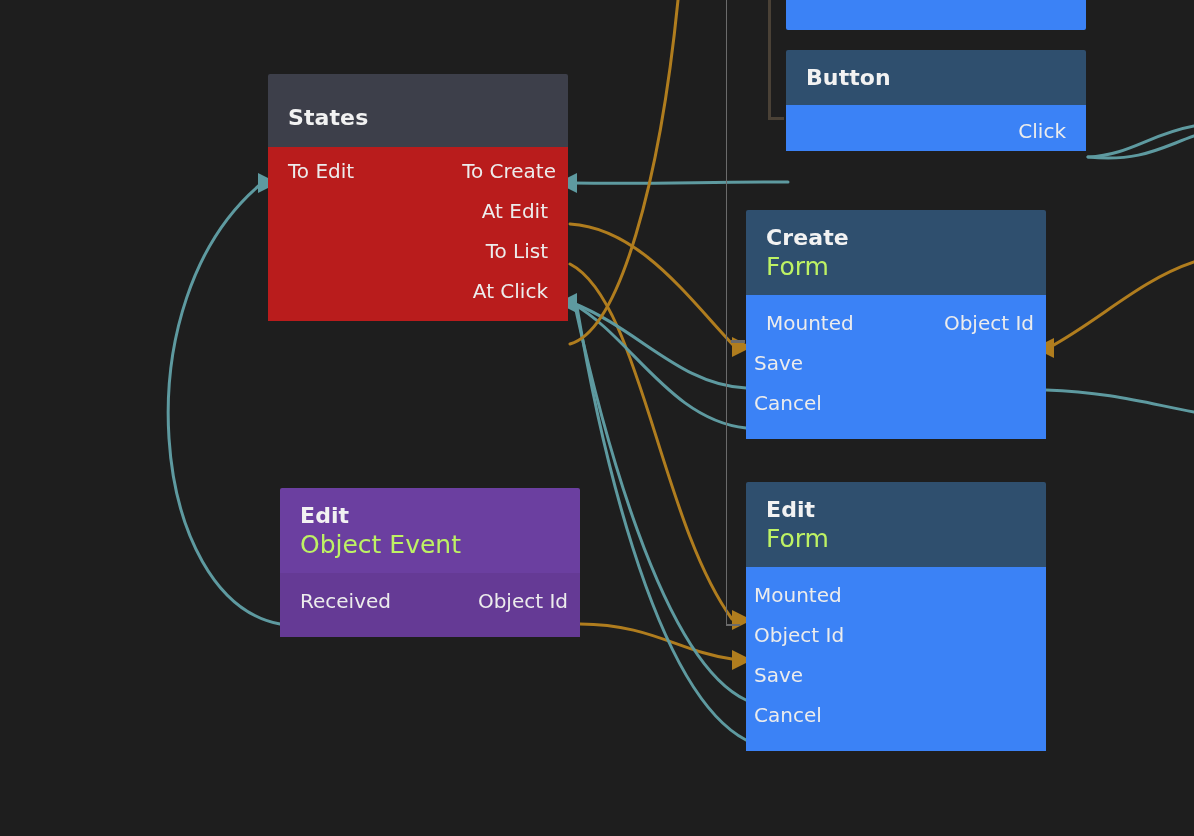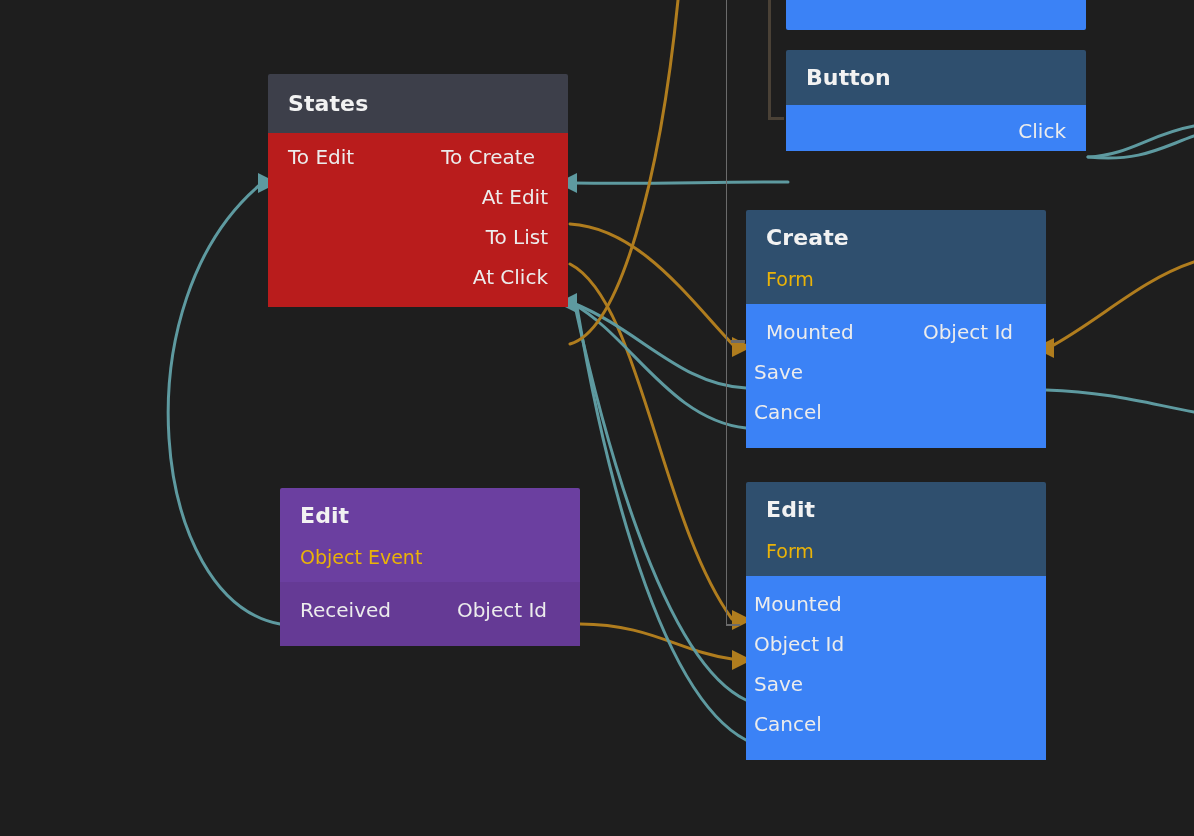--- a/index.html
+++ b/index.html
@@ -25,41 +25,41 @@
   }
   .node-header{
     padding:14px 20px 12px 20px;
     line-height:1.12;
   }
   .node-title{
     font-size:22px;font-weight:bold;color:#f2f2f2;
     letter-spacing:.1px;display:block;
   }
   .node-subtitle{
-    font-size:19px;font-weight:normal;color:#eab308;
-    display:block;margin-top:18px;
+    font-size:25px;font-weight:normal;color:#bef264;
+    display:block;margin-top:2px;
   }
   .node-body{position:relative;padding:6px 0 18px 0;}
 
   
   .row{
     position:relative;
     height:40px;
     display:flex;align-items:center;
     box-sizing:border-box;
   }
   .row .lbl{
     font-size:20px;color:#ececec;white-space:nowrap;
   }
   .row.in .lbl{padding-left:8px;}
   .row.out{justify-content:flex-end;}
   .row.out .lbl{padding-right:20px;}
   .row.dual{justify-content:space-between;}
   .row.dual .lbl.l{padding-left:20px;}
-  .row.dual .lbl.r{padding-right:33px;}
+  .row.dual .lbl.r{padding-right:12px;}
 
   
   .port{position:absolute;top:50%;}
   .port.left{left:0;transform:translate(-50%,-50%);}
   .port.right{right:0;transform:translate(50%,-50%);}
 
   .dot{
     width:17px;height:17px;border-radius:50%;
     background:#5e9aa0;
   }
@@ -147,21 +147,21 @@
       <div class="row out">
         <span class="lbl">Click</span>
         <span class="port right">
           <span class="dot"></span>
         </span>
       </div>
     </div>
   </div>
 
   <div class="node theme-gray" style="left:268px;top:74px;width:300px;height:306px;">
-    <div class="node-header" style="padding:18px 20px 16px 20px;">
+    <div class="node-header" style="padding:32px 20px 16px 20px;">
       <span class="node-title">States</span>
     </div>
     <div class="node-body" style="padding:4px 0 10px 0;">
 
       <div class="row dual">
         <span class="lbl l">To Edit</span>
 
         <span class="lbl r">To Create</span>
 
       </div>

